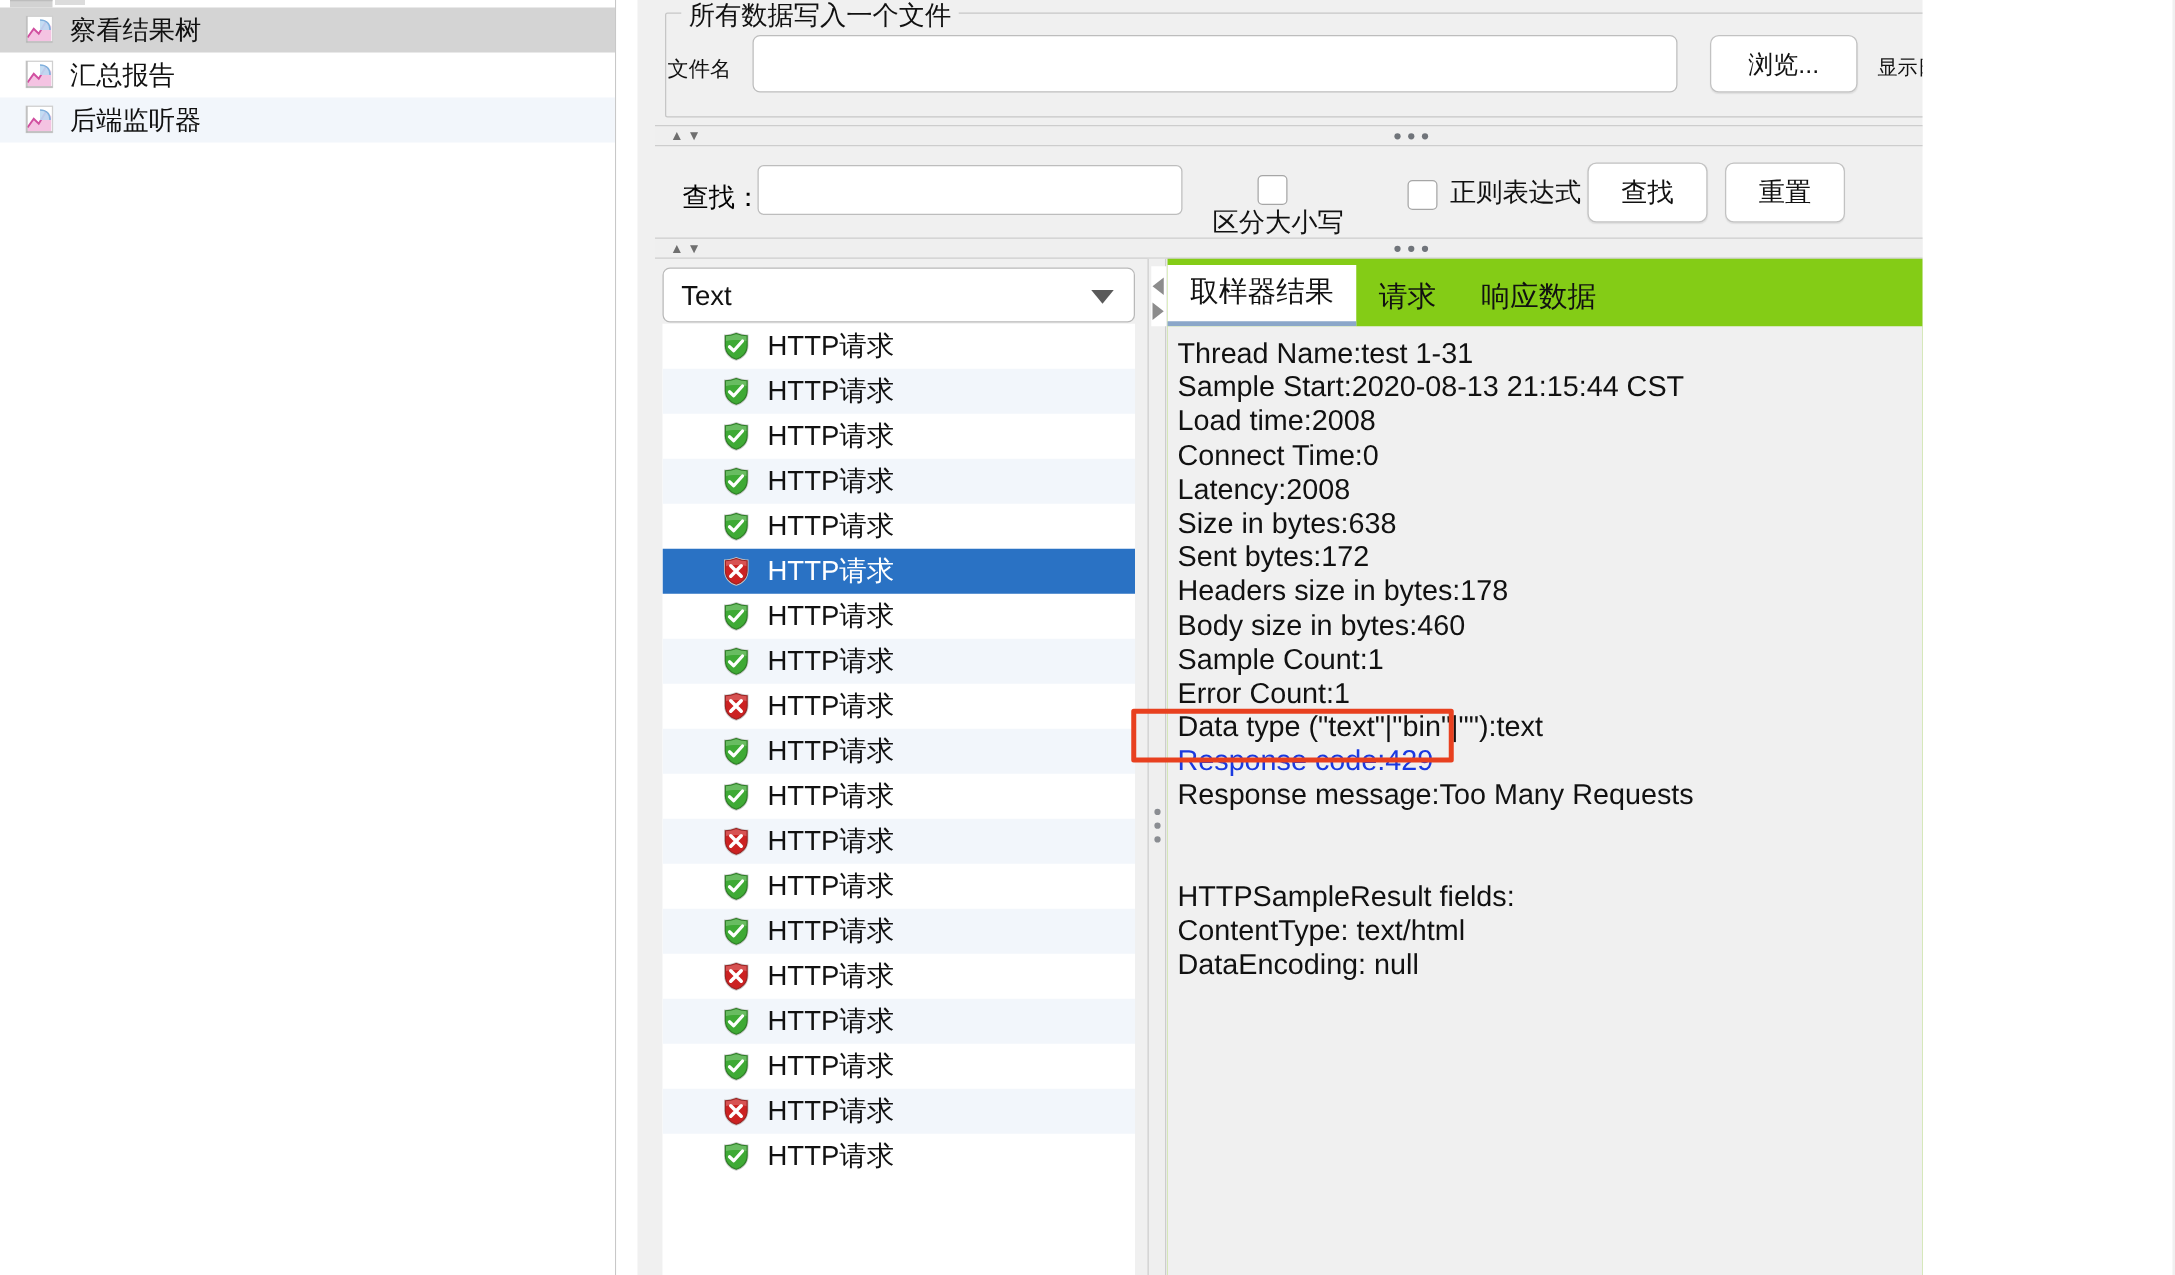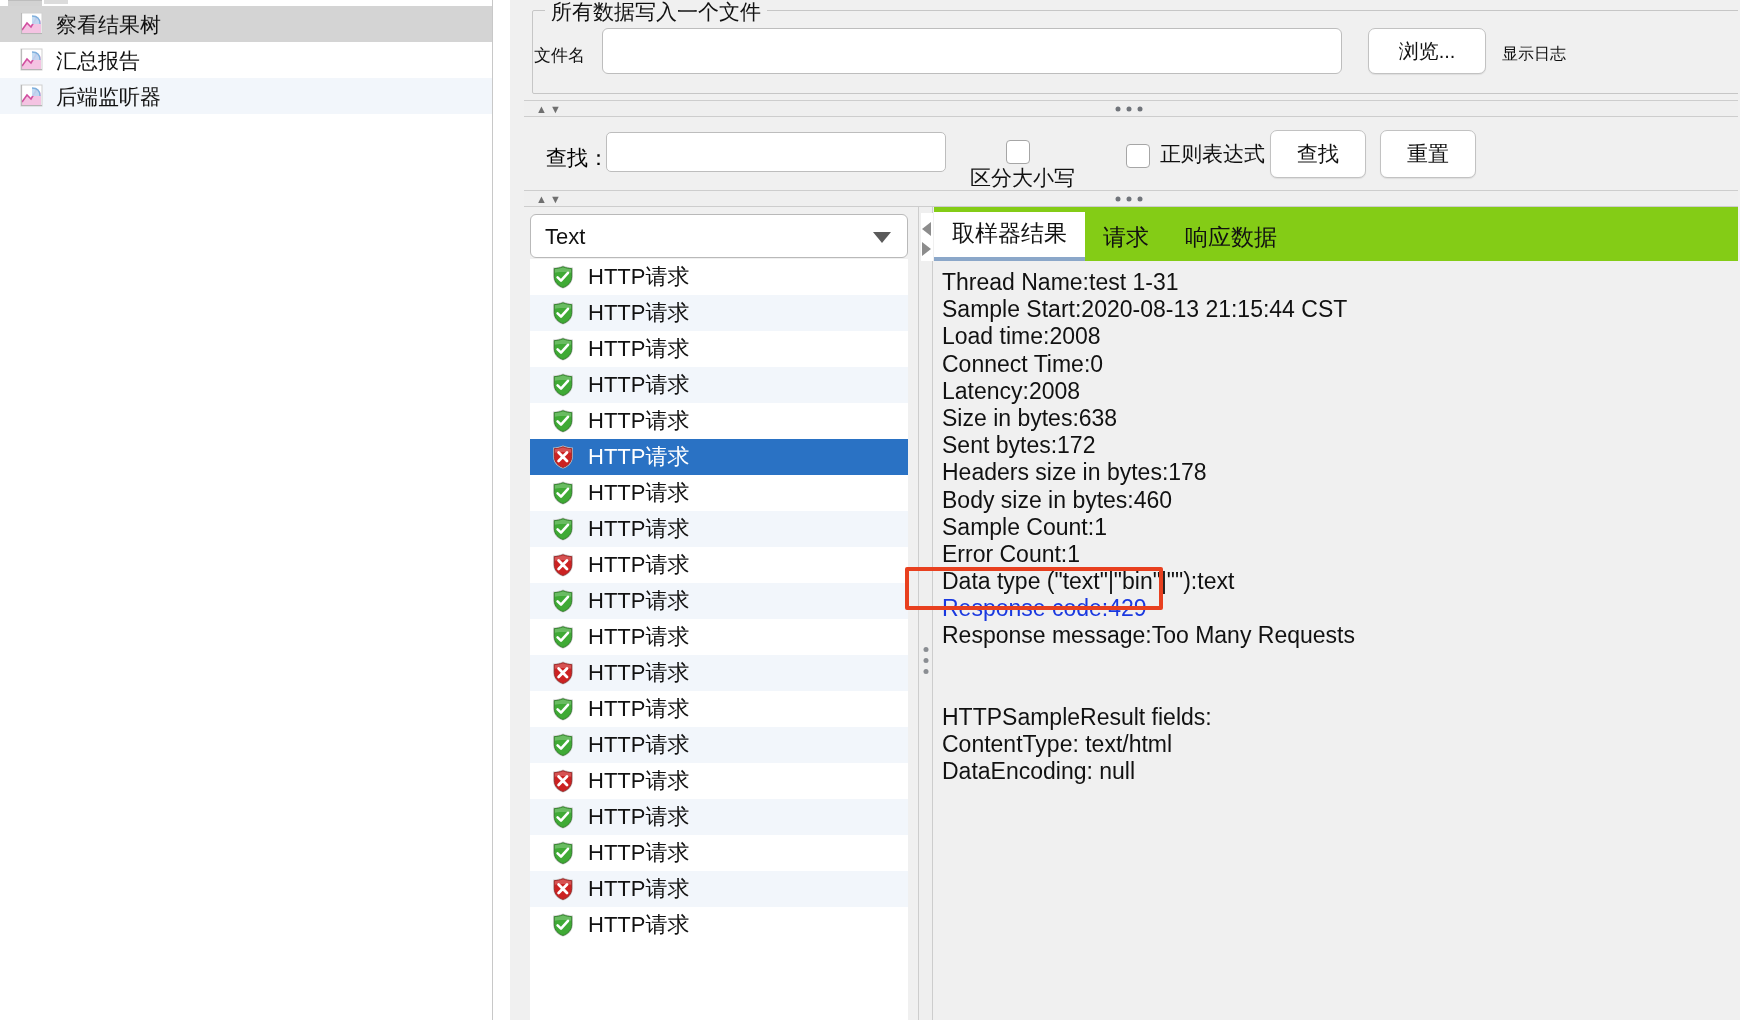--- a/index.html
+++ b/index.html
@@ -89,21 +89,21 @@
     width: 5px; height: 5px;
     border-radius: 50%;
     background: #70747a;
     margin-bottom: 6px;
   }
 
   
   .main-panel {
     position: absolute;
     left: 510px; top: 0;
-    width: 1230px; height: 1020px;
+    width: 1028px; height: 1020px;
     background: #f0f0f0;
     overflow: hidden;
   }
 
   
   .filegroup {
     position: absolute;
     left: 22px; top: 10px;
     width: 1230px; height: 84px;
     border: 1px solid #c6c6c6;
@@ -249,21 +249,21 @@
   }
   .resultlist {
     position: absolute; left: 4px; top: 52px;
     width: 378px; height: 761px;
     background: #ffffff;
     overflow: hidden;
   }
   .res-row {
     height: 36px;
     display: flex; align-items: center;
-    padding-left: 20px;
+    padding-left: 46px;
     font-size: 22px; color: #111;
     white-space: nowrap;
   }
   .res-row.alt { background: #f2f6fb; }
   .res-row.selected { background: #2a72c4; color: #ffffff; }
   .res-icon { width: 26px; height: 26px; margin-right: 12px; flex: 0 0 auto; }
 
   
   .vsplit2 {
     position: absolute;

